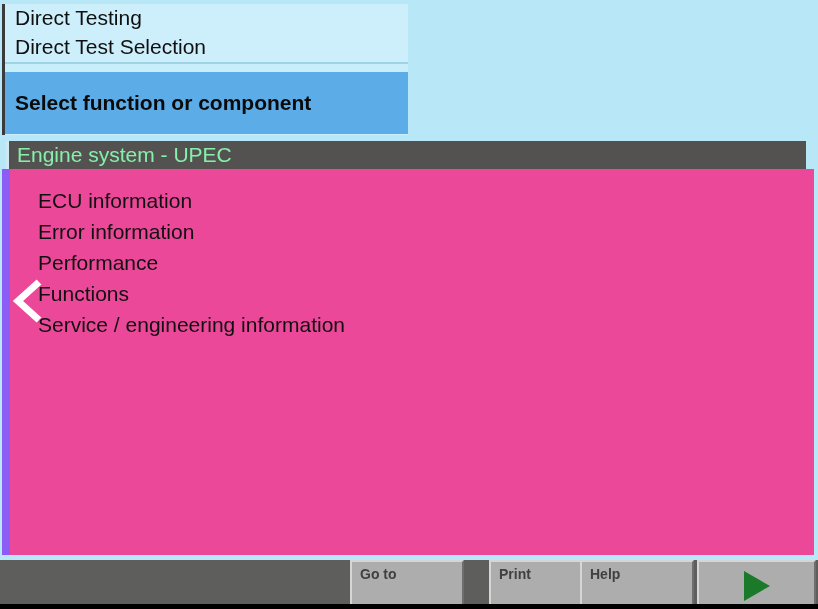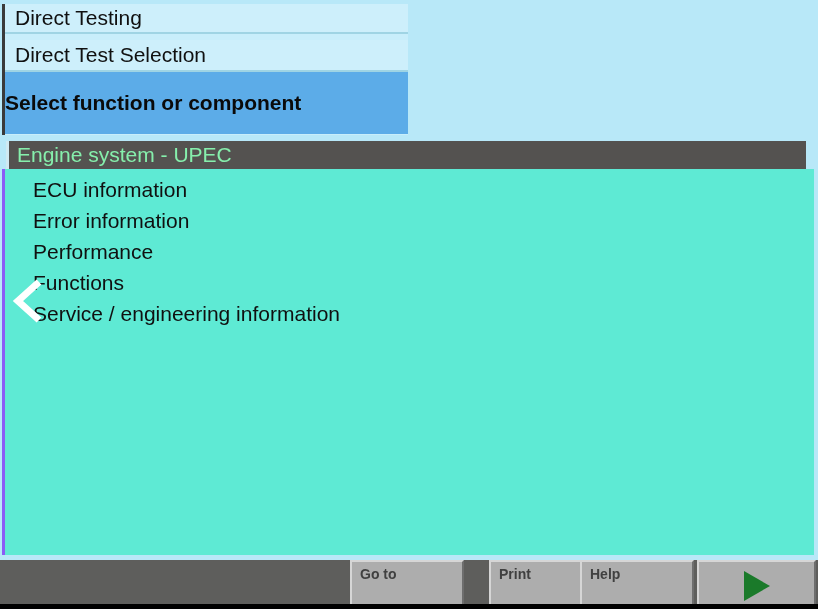--- a/index.html
+++ b/index.html
@@ -41,30 +41,31 @@
     background: #cdeffb;
     box-sizing: border-box;
     border-bottom: 2px solid #9fd4e4;
     display: flex;
     align-items: center;
     padding-left: 10px;
     color: #101010;
     font-size: 21px;
   }
   #hdr-row-1 { top: 0px;  height: 30px; }
-  #hdr-row-2 { top: 36px; height: 32px; }
+  #hdr-row-2 { top: 28px; height: 32px; }
   #hdr-selected {
     position: absolute;
     left: 0; top: 68px;
     width: 403px;
     height: 62px;
     background: #5cace8;
     box-sizing: border-box;
     display: flex;
     align-items: center;
+    padding-left: 10px;
     color: #0a0a0a;
     font-size: 21px;
     font-weight: bold;
   }
 
   #header-right {
     position: absolute;
     left: 412px; top: 4px;
     width: 402px;
     height: 131px;
@@ -108,24 +109,24 @@
     padding-left: 8px;
     color: #86efac;
     font-size: 21px;
   }
 
   #list-body {
     position: absolute;
     left: 2px; top: 169px;
     width: 812px;
     height: 386px;
-    background: #5eead4;
-    border-left: 3px solid #8b5cf6;
-    box-sizing: border-box;
-    padding-top: 5px;
+    background: #ec4899;
+    border-left: 8px solid #8b5cf6;
+    box-sizing: border-box;
+    padding-top: 16px;
   }
   .list-item {
     height: 31px;
     padding-left: 28px;
     display: flex;
     align-items: center;
     font-size: 21px;
     color: #101010;
   }
 

